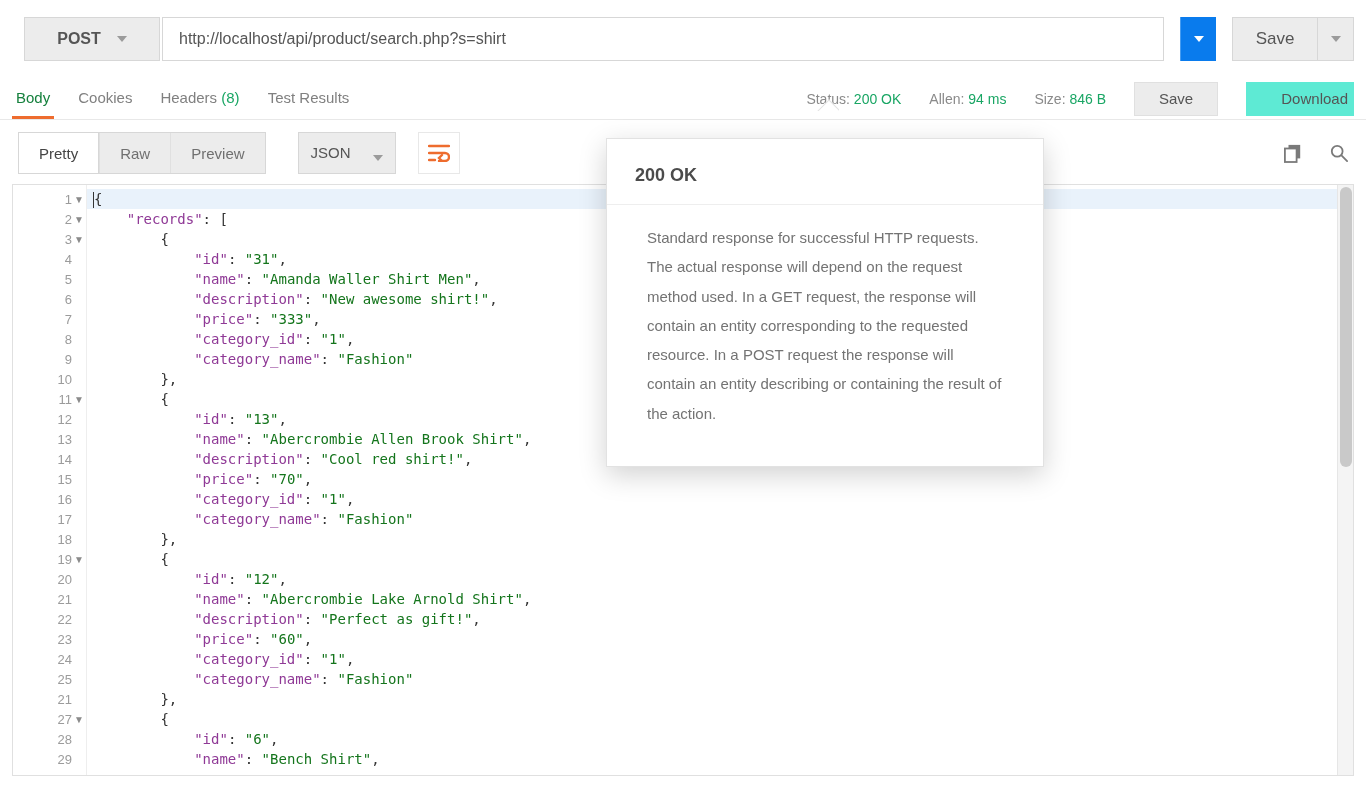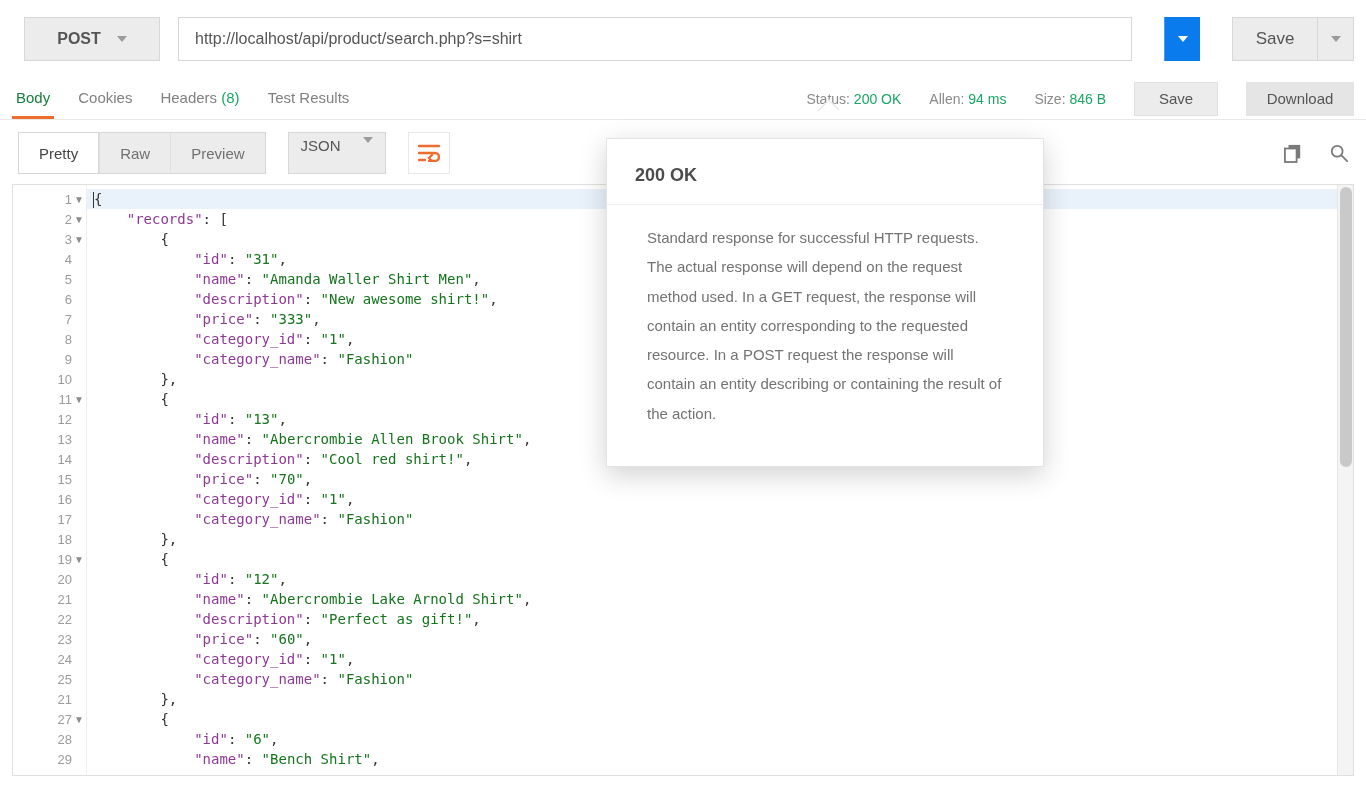--- a/index.html
+++ b/index.html
@@ -1,20 +1,20 @@
 <!DOCTYPE html>
 <html><head>
 <meta charset="utf-8">
 <style>
 html,body{margin:0;padding:0;width:1366px;height:794px;overflow:hidden;
   font-family:"Helvetica Neue",Arial,sans-serif;background:#fff;color:#333;}
 *{box-sizing:border-box;}
 
 
-.top{display:flex;align-items:stretch;padding:17px 12px 17px 24px;gap:18px;}
+.top{display:flex;align-items:stretch;padding:17px 12px 17px 24px;gap:2px;}
 .method{width:136px;height:44px;border:1px solid #d7d7d7;background:#ececec;
   display:flex;align-items:center;justify-content:center;cursor:pointer;}
 .method span{font-weight:600;color:#555;font-size:16px;}
 .method .tri{margin-left:16px;}
 .url{flex:1;border:1px solid #d7d7d7;height:44px;display:flex;align-items:center;
   padding:0 14px;}
 .url input{border:0;width:100%;font-size:16px;color:#555;outline:none;}
 .send-wrap{display:flex;margin-left:14px;}
 .send{height:44px;width:100px;background:#097bed;color:#fff;font-size:17px;
   font-weight:600;border:0;cursor:pointer;}
@@ -31,30 +31,30 @@
   padding:0 12px 0 0;height:42px;}
 .rtabs{display:flex;gap:20px;padding-left:12px;}
 .rtabs .tab{font-size:15px;color:#808080;padding:10px 4px 10px;cursor:pointer;}
 .rtabs .tab.active{color:#15803d;border-bottom:3px solid #ee6c2e;}
 .head-count{color:#19a664;}
 .meta-right{margin-left:auto;display:flex;align-items:center;gap:28px;font-size:14px;}
 .kv .k{color:#8a8a8a;}
 .kv .v{color:#19a664;}
 .save2{height:34px;width:84px;background:#ececec;border:1px solid #e0e0e0;color:#555;
   font-size:15px;cursor:pointer;}
-.dl{height:34px;width:108px;background:#e5e5e5;border:0;color:#555;font-size:15px;cursor:pointer;}
+.dl{height:34px;width:108px;background:#5eead4;border:0;color:#555;font-size:15px;cursor:pointer;text-align:right;}
 
 
 .body-bar{display:flex;align-items:center;gap:8px;padding:12px 12px 10px 18px;}
 .seg{display:flex;border:1px solid #d7d7d7;background:#ececec;height:42px;}
 .seg button{border:0;background:transparent;padding:0 20px;font-size:15px;color:#707070;cursor:pointer;}
 .seg button.active{background:#fff;color:#444;border-right:1px solid #d7d7d7;}
 .seg button + button{border-left:1px solid #e0e0e0;}
-.format{margin-left:14px;height:42px;border:1px solid #d7d7d7;background:#ececec;
-  display:flex;align-items:flex-start;padding:4px 12px;cursor:pointer;}
+.format{margin-left:24px;height:42px;border:1px solid #d7d7d7;background:#ececec;
+  display:flex;align-items:flex-end;padding:12px 12px;cursor:pointer;}
 .format span{font-size:15px;color:#555;}
 .wrap-btn{margin-left:14px;width:42px;height:42px;border:1px solid #e8e8e8;background:#fff;
   display:flex;align-items:center;justify-content:center;cursor:pointer;}
 .body-right{margin-left:auto;display:flex;align-items:center;gap:16px;}
 .ico-btn{width:30px;height:30px;background:transparent;border:0;color:#707070;cursor:pointer;
   display:flex;align-items:center;justify-content:center;}
 
 
 .editor{margin:0 12px;border:1px solid #e0e0e0;height:592px;position:relative;display:flex;}
 .gutter{width:74px;background:#fff;border-right:1px solid #eee;padding:4px 0;position:relative;}

